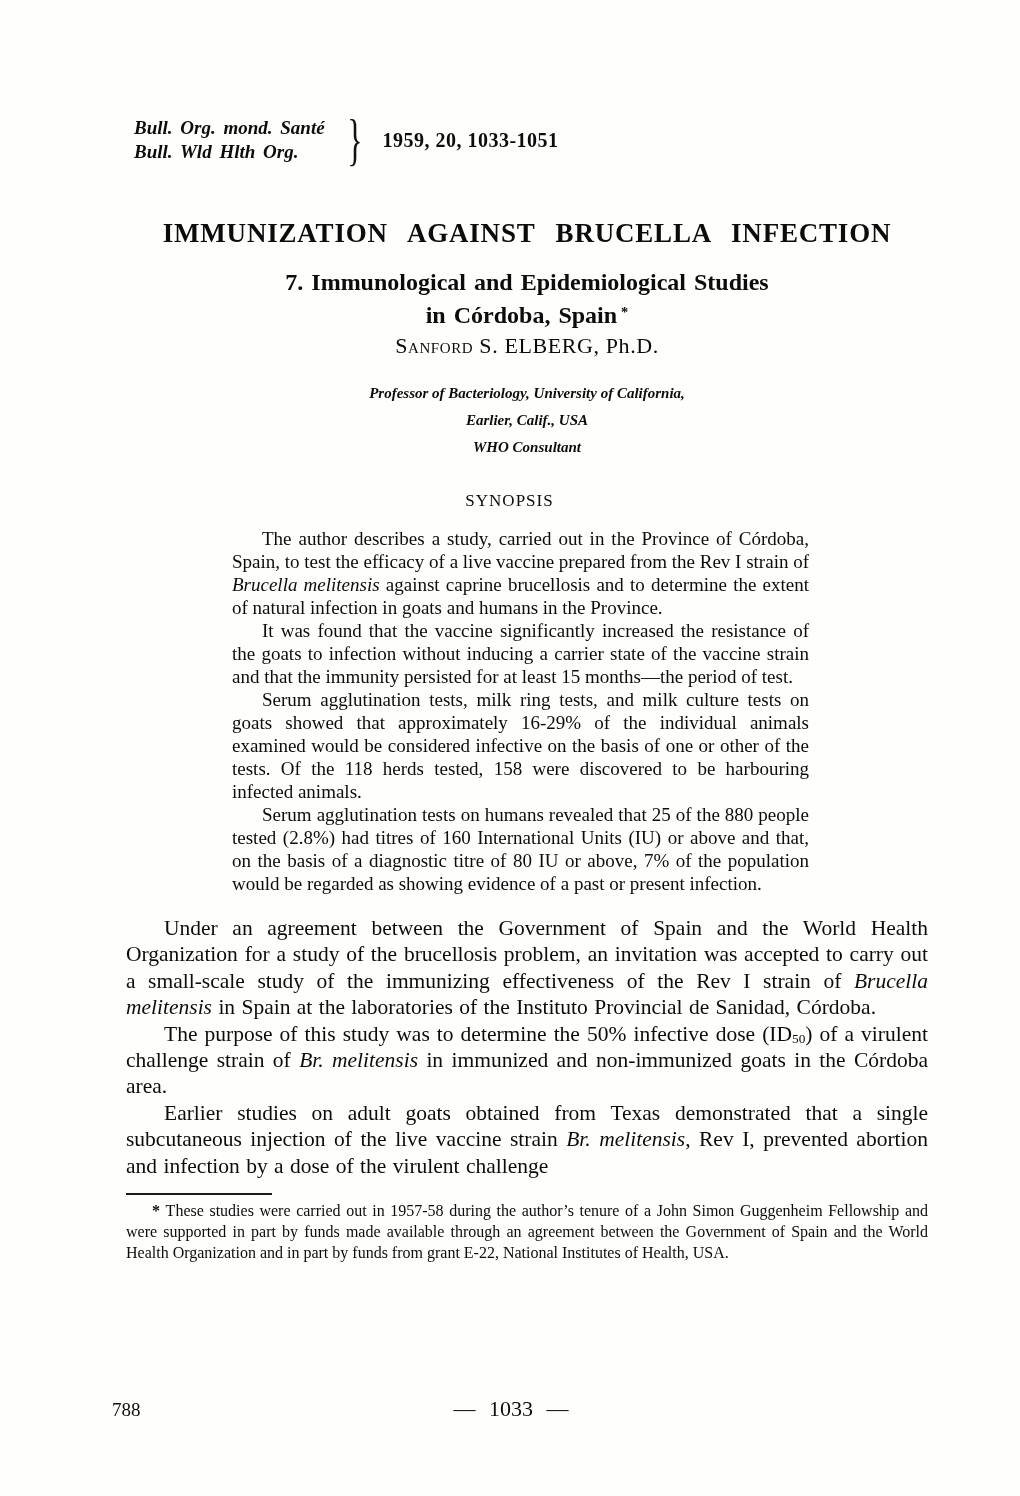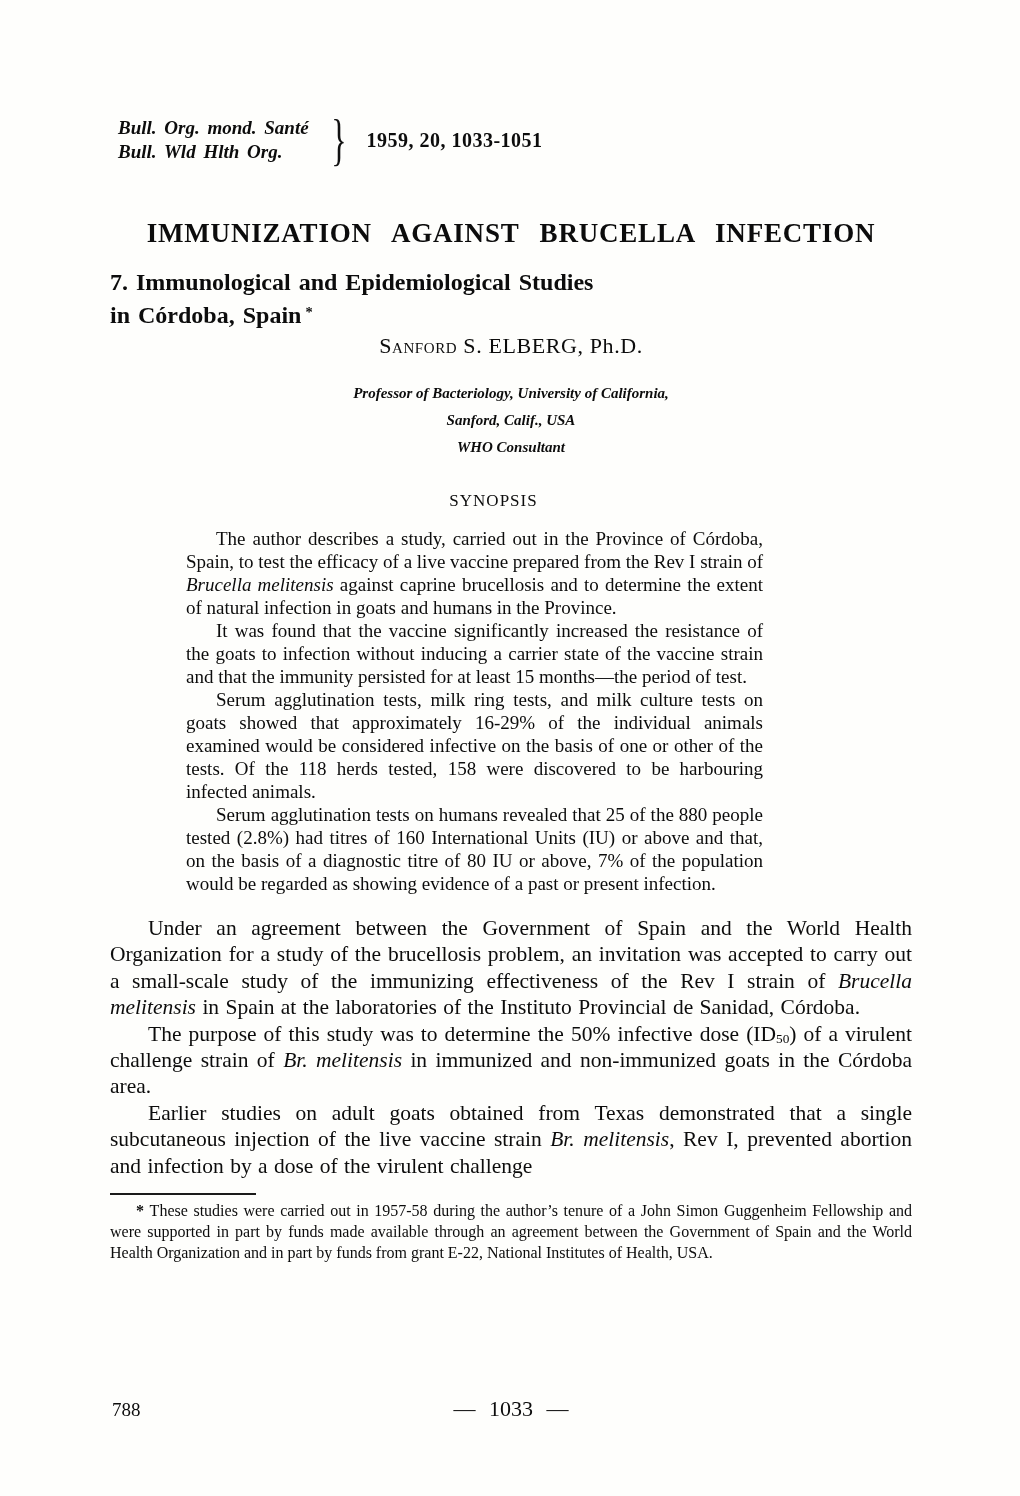--- a/index.html
+++ b/index.html
@@ -9,21 +9,21 @@
   .page {
     position: relative;
     width: 1020px;
     height: 1496px;
     margin: 0 auto;
     background: #fefefc;
     overflow: hidden;
   }
   .content {
     position: absolute;
-    left: 110px;
+    left: 126px;
     top: 0;
     width: 802px;
   }
 
   
   .citation {
     display: flex;
     align-items: center;
     margin-top: 116px;
     margin-left: 8px;
@@ -54,20 +54,21 @@
     margin-top: 52px;
     text-align: center;
     font-size: 27px;
     font-weight: 700;
     letter-spacing: 0.8px;
     word-spacing: 13px;
     line-height: 34px;
   }
   .subtitle {
     margin-top: 16px;
+    text-align: center;
     font-size: 24px;
     font-weight: 700;
     line-height: 33px;
     word-spacing: 2px;
   }
 
   
   .author {
     text-align: center;
     font-size: 22px;
@@ -89,21 +90,21 @@
     width: 577px;
     margin-left: 95px;
     text-align: center;
     font-size: 17px;
     letter-spacing: 1px;
     line-height: 22px;
   }
   .synopsis {
     margin-top: 15px;
     width: 577px;
-    margin-left: 76px;
+    margin-left: 106px;
   }
   .synopsis p {
     font-size: 19px;
     line-height: 23px;
     text-align: justify;
     text-indent: 30px;
   }
 
   
   .body-text { margin-top: 20px; }
@@ -181,21 +182,21 @@
 
     <h2 class="subtitle">
       <span style="display:block">7. Immunological and Epidemiological Studies</span>
       <span style="display:block"><span>in Córdoba, Spain</span><span class="seg-sup">*</span></span>
     </h2>
 
     <div class="author"><span class="seg-sc">Sanford</span><span> S. ELBERG, Ph.D.</span></div>
 
     <div class="affiliation">
       <div>Professor of Bacteriology, University of California,</div>
-      <div>Sanford, Calif., USA</div>
+      <div>Earlier, Calif., USA</div>
       <div>WHO Consultant</div>
     </div>
 
     <div class="synopsis-heading">SYNOPSIS</div>
 
     <div class="synopsis">
       <p><span>The author describes a study, carried out in the Province of Córdoba, Spain, to test the efficacy of a live vaccine prepared from the Rev I strain of </span><span class="seg-i">Brucella melitensis</span><span> against caprine brucellosis and to determine the extent of natural infection in goats and humans in the Province.</span></p>
       <p><span>It was found that the vaccine significantly increased the resistance of the goats to infection without inducing a carrier state of the vaccine strain and that the immunity persisted for at least 15 months—the period of test.</span></p>
       <p><span>Serum agglutination tests, milk ring tests, and milk culture tests on goats showed that approximately 16-29% of the individual animals examined would be considered infective on the basis of one or other of the tests.  Of the 118 herds tested, 158 were discovered to be harbouring infected animals.</span></p>
       <p><span>Serum agglutination tests on humans revealed that 25 of the 880 people tested (2.8%) had titres of 160 International Units (IU) or above and that, on the basis of a diagnostic titre of 80 IU or above, 7% of the population would be regarded as showing evidence of a past or present infection.</span></p>

